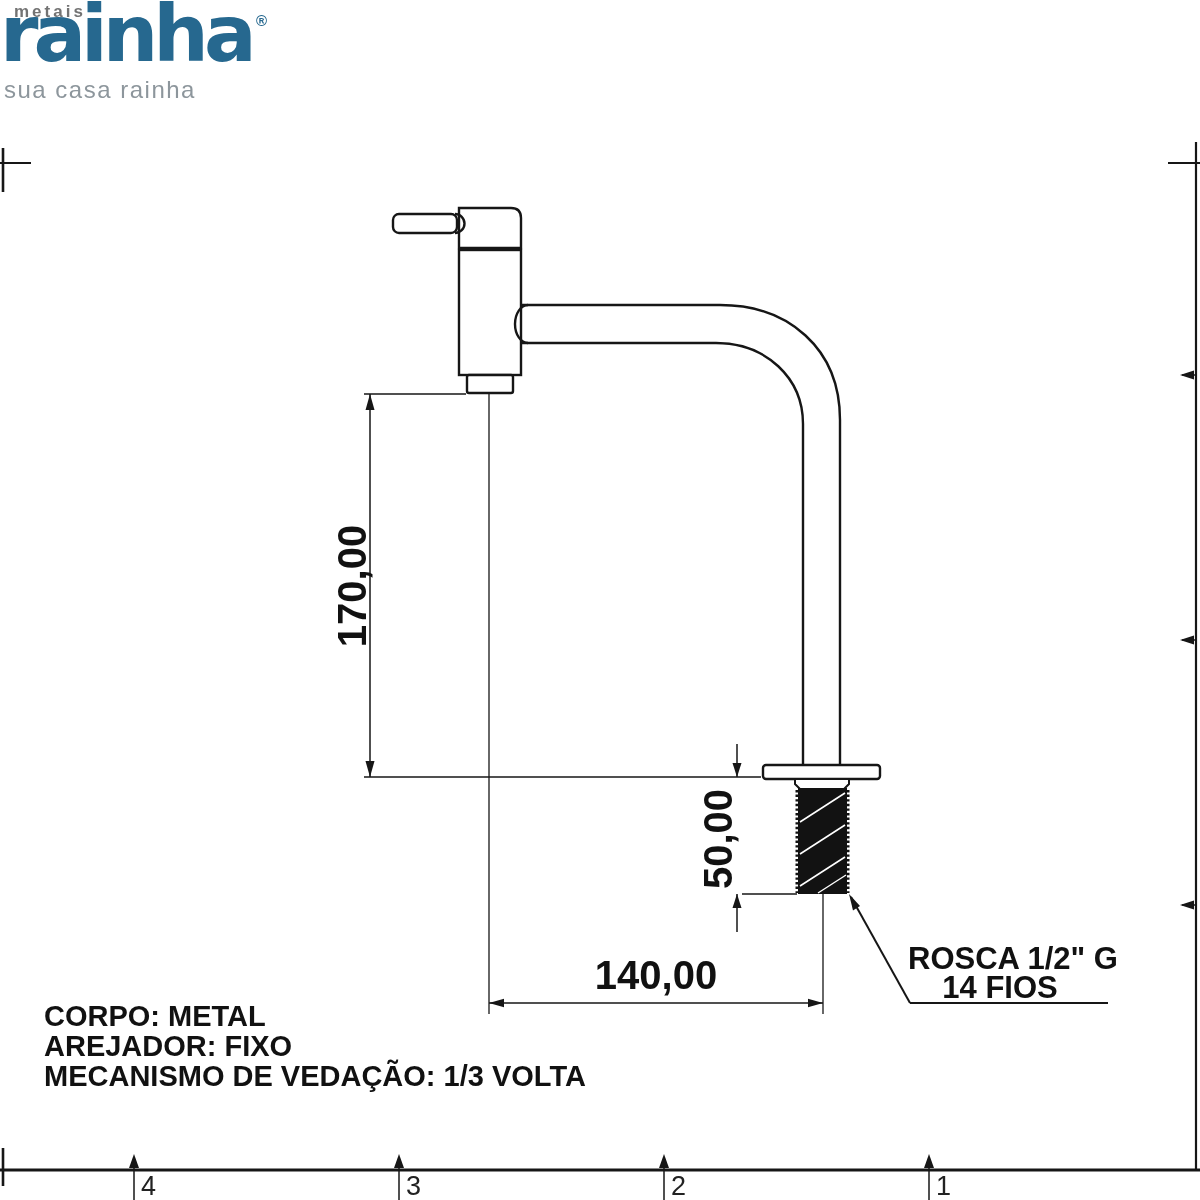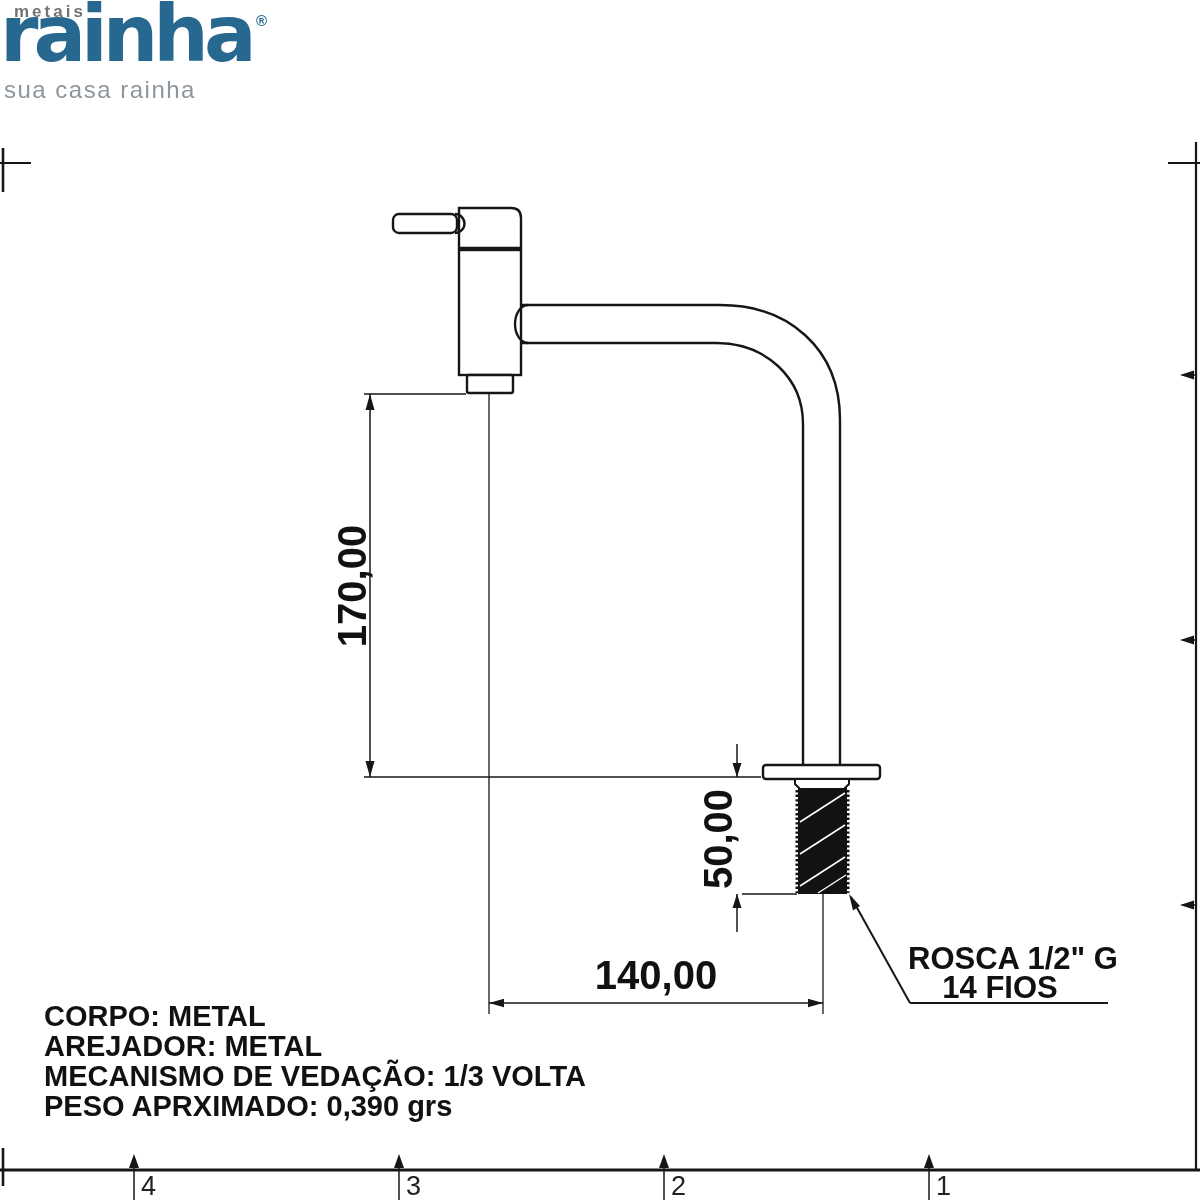--- a/index.html
+++ b/index.html
@@ -141,18 +141,17 @@
       <line x1="851" y1="897" x2="910" y2="1003" class="thin" style="stroke-width:2"></line>
       <line x1="910" y1="1003" x2="1108" y2="1003" class="thin" style="stroke-width:2"></line>
       <polygon class="arrow" points="849,894 860,906 853,910.5"></polygon>
       <text class="notetxt" x="1013" y="969" text-anchor="middle">ROSCA 1/2" G</text>
       <text class="notetxt" x="1000" y="998" text-anchor="middle">14 FIOS</text>
     </g>
   </svg>
 
   <div class="specs">
     <div>CORPO: METAL</div>
-    <div>AREJADOR: METAL</div>
+    <div>AREJADOR: FIXO</div>
     <div>MECANISMO DE VEDAÇÃO: 1/3 VOLTA</div>
-    <div>PESO APRXIMADO: 0,390 grs</div>
   </div>
 
 </div>
 
 </body></html>

